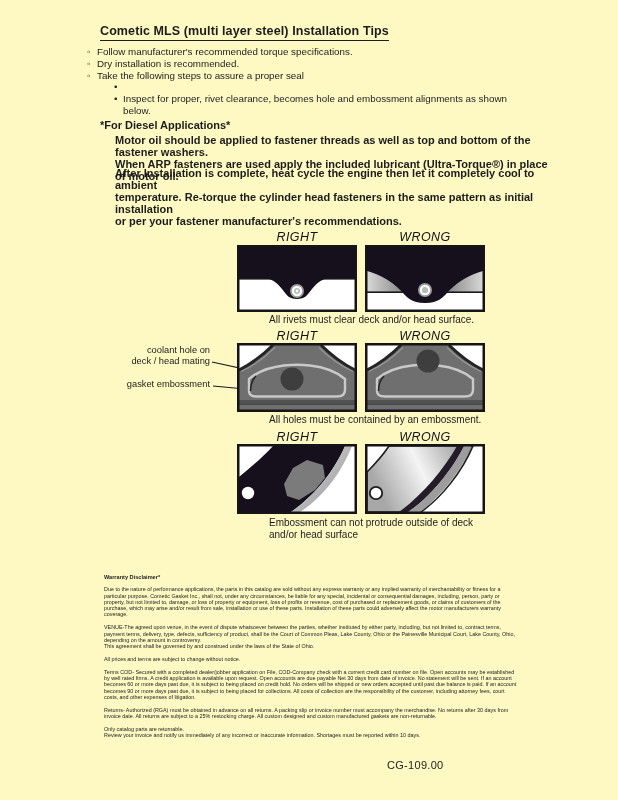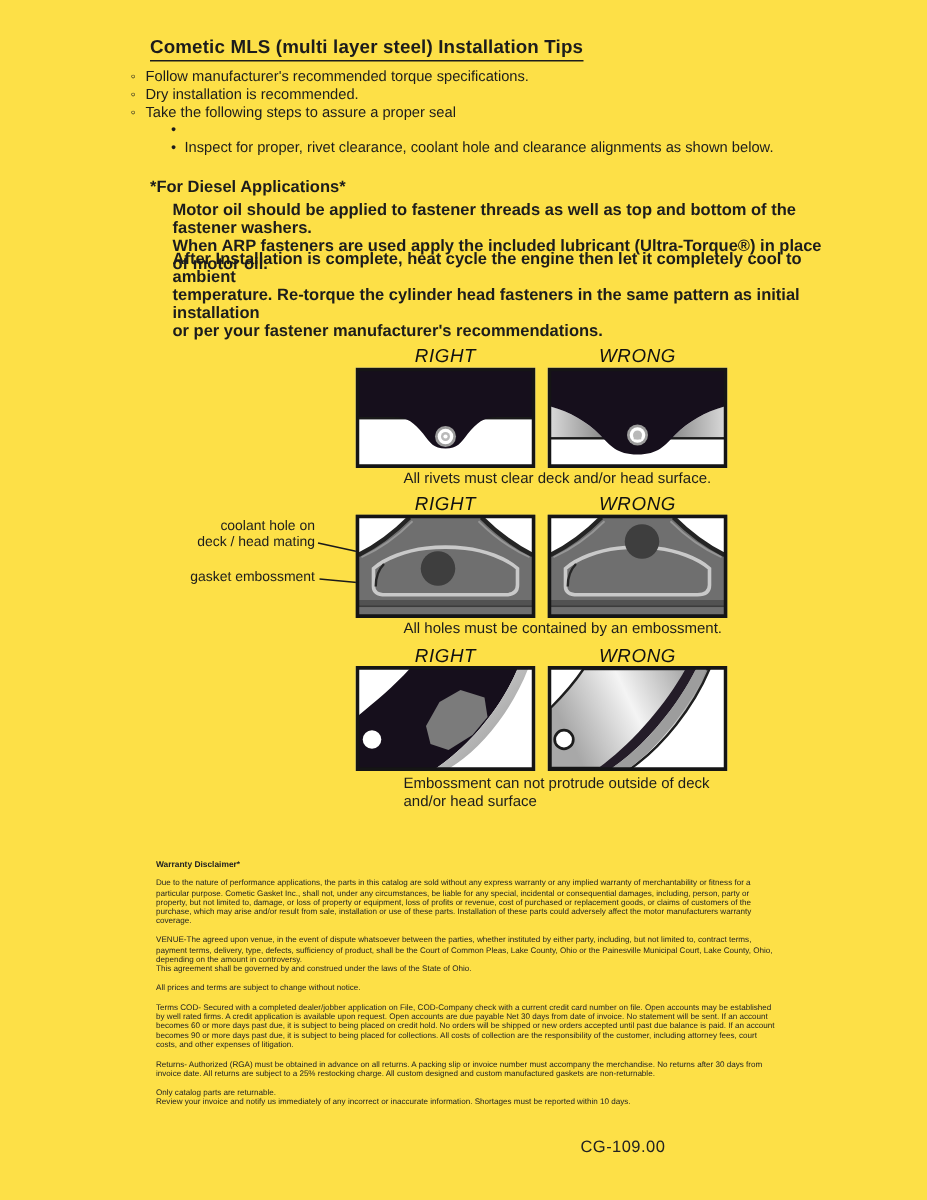--- a/index.html
+++ b/index.html
@@ -1,17 +1,17 @@
 <!DOCTYPE html>
 <html><head>
 <meta charset="utf-8">
 <style>
   html,body { margin:0; padding:0; background:#ffffff; }
   .page {
-    position:relative; width:618px; height:800px; background:#fde047;
+    position:relative; width:618px; height:800px; background:#fef9c3;
     font-family:"Liberation Sans", sans-serif; color:#1c1c1c; overflow:hidden;
   }
   .abs { position:absolute; }
 
   .title {
     left:100px; top:24px; font-size:12.5px; font-weight:bold;
     border-bottom:1.8px solid #1c1c1c; padding-bottom:2px; letter-spacing:0.1px;
   }
 
   .tips { left:87px; top:46px; font-size:9.8px; line-height:11.8px; width:450px; }
@@ -57,21 +57,21 @@
     </div>
     <div class="tip-row">
       <span class="marker">◦</span>
       <span>Take the following steps to assure a proper seal</span>
     </div>
     <div class="tip-row tip-sub">
       <span class="marker">•</span>
     </div>
     <div class="tip-row tip-sub">
       <span class="marker">•</span>
-      <span>Inspect for proper, rivet clearance, coolant hole and clearance alignments as shown below.</span>
+      <span>Inspect for proper, rivet clearance, becomes hole and embossment alignments as shown below.</span>
     </div>
   </div>
 
   <div class="abs diesel-heading">*For Diesel Applications*</div>
   <div class="abs para p1">Motor oil should be applied to fastener threads as well as top and bottom of the fastener washers.
 When ARP fasteners are used apply the included lubricant (Ultra-Torque®) in place of motor oil.</div>
   <div class="abs para p2">After Installation is complete, heat cycle the engine then let it completely cool to ambient
 temperature. Re-torque the cylinder head fasteners in the same pattern as initial installation
 or per your fastener manufacturer's recommendations.</div>
 

